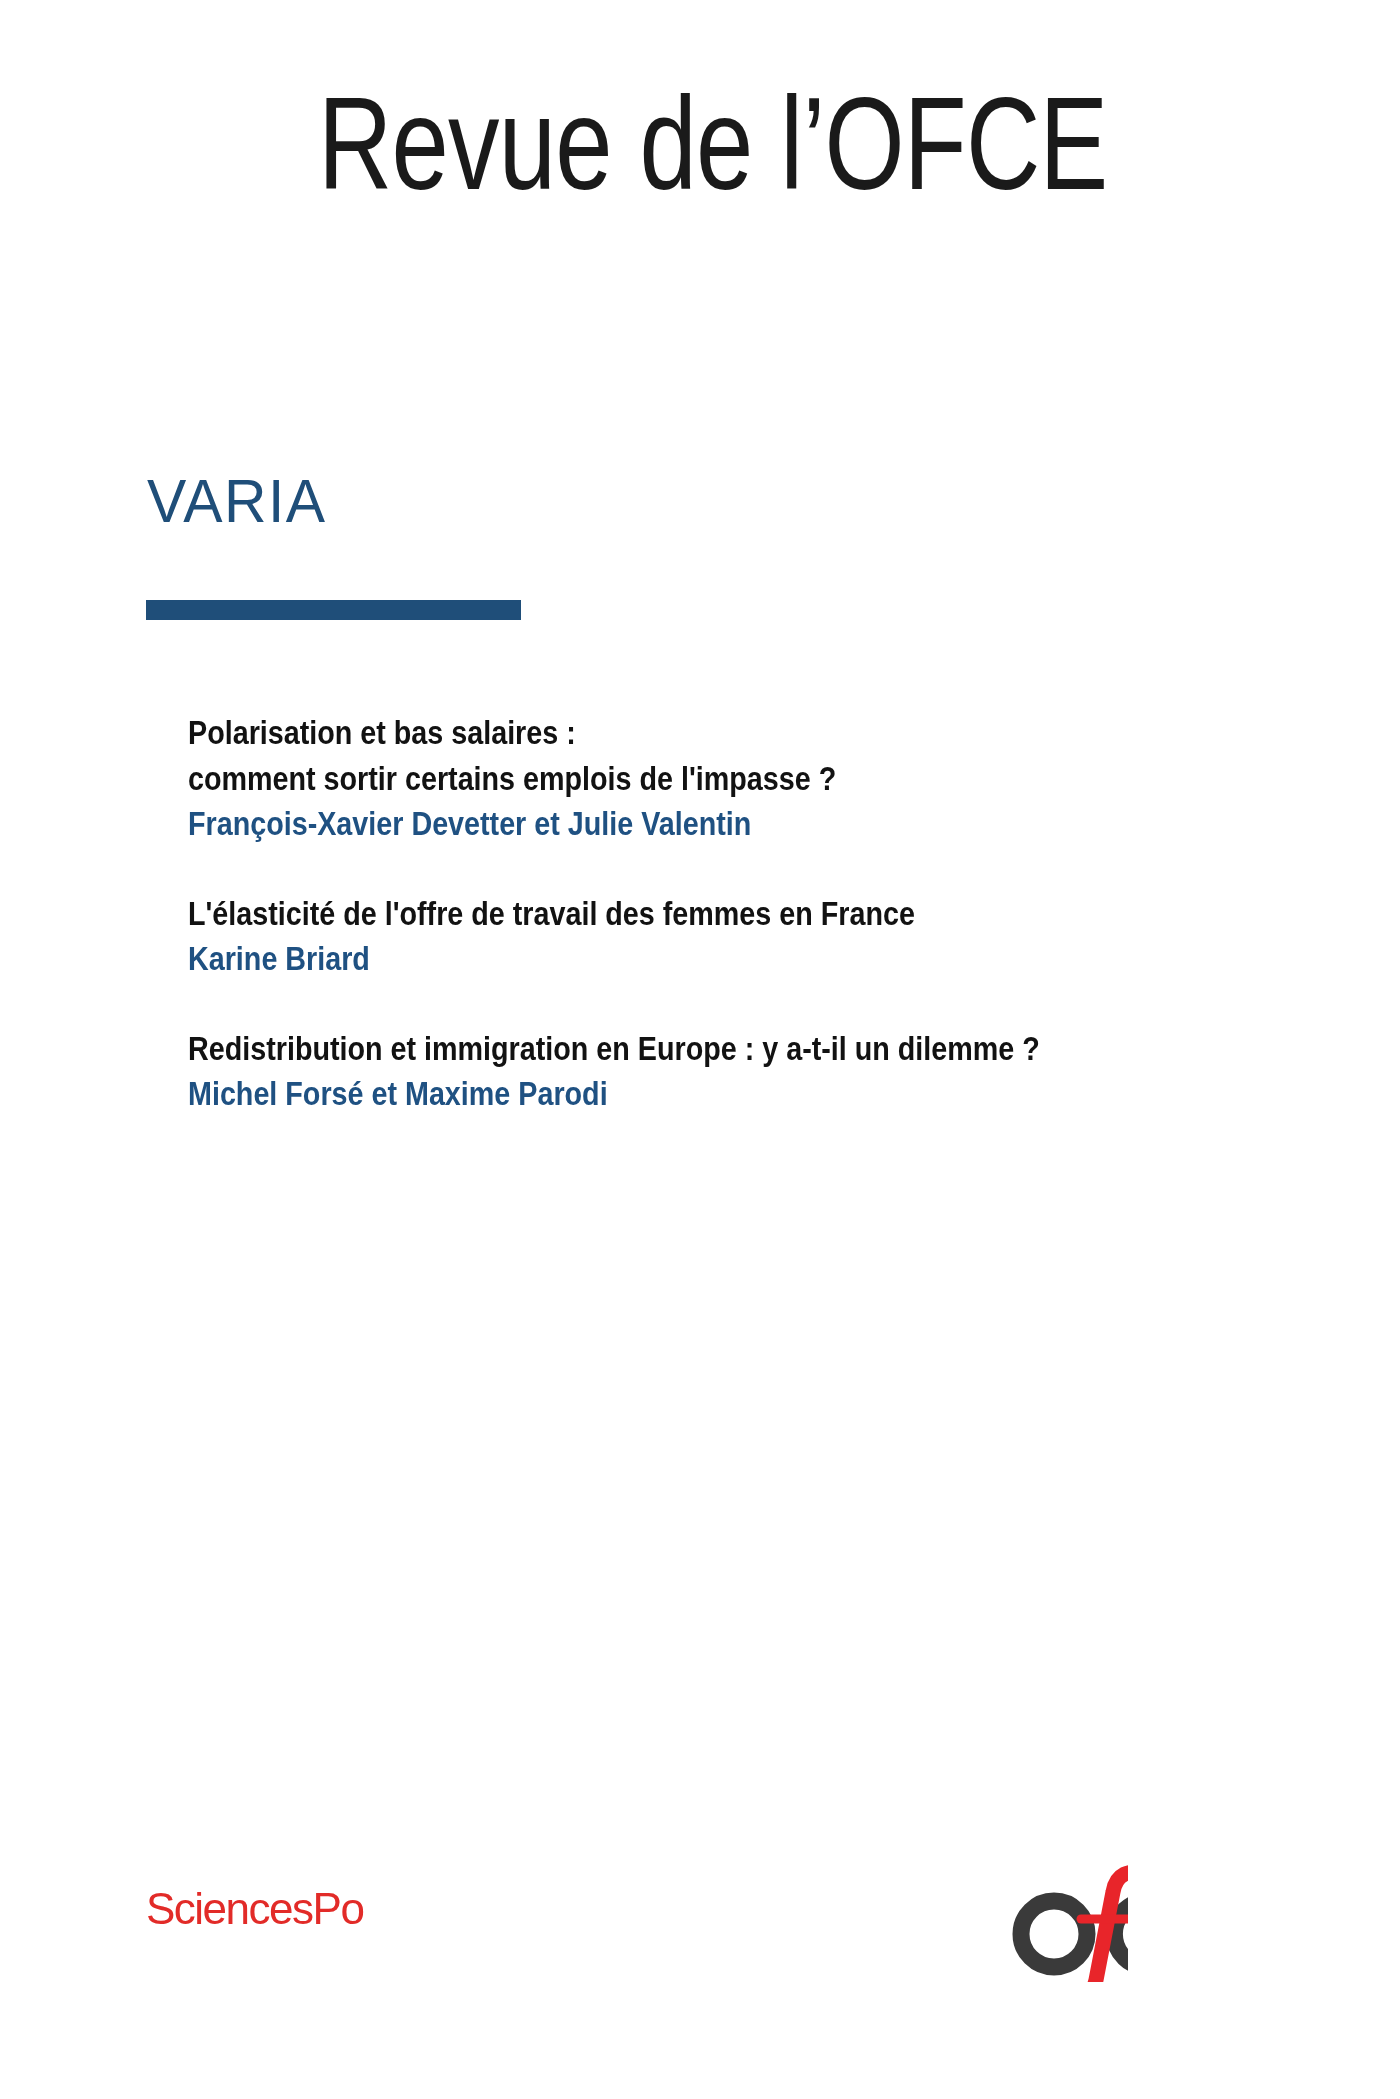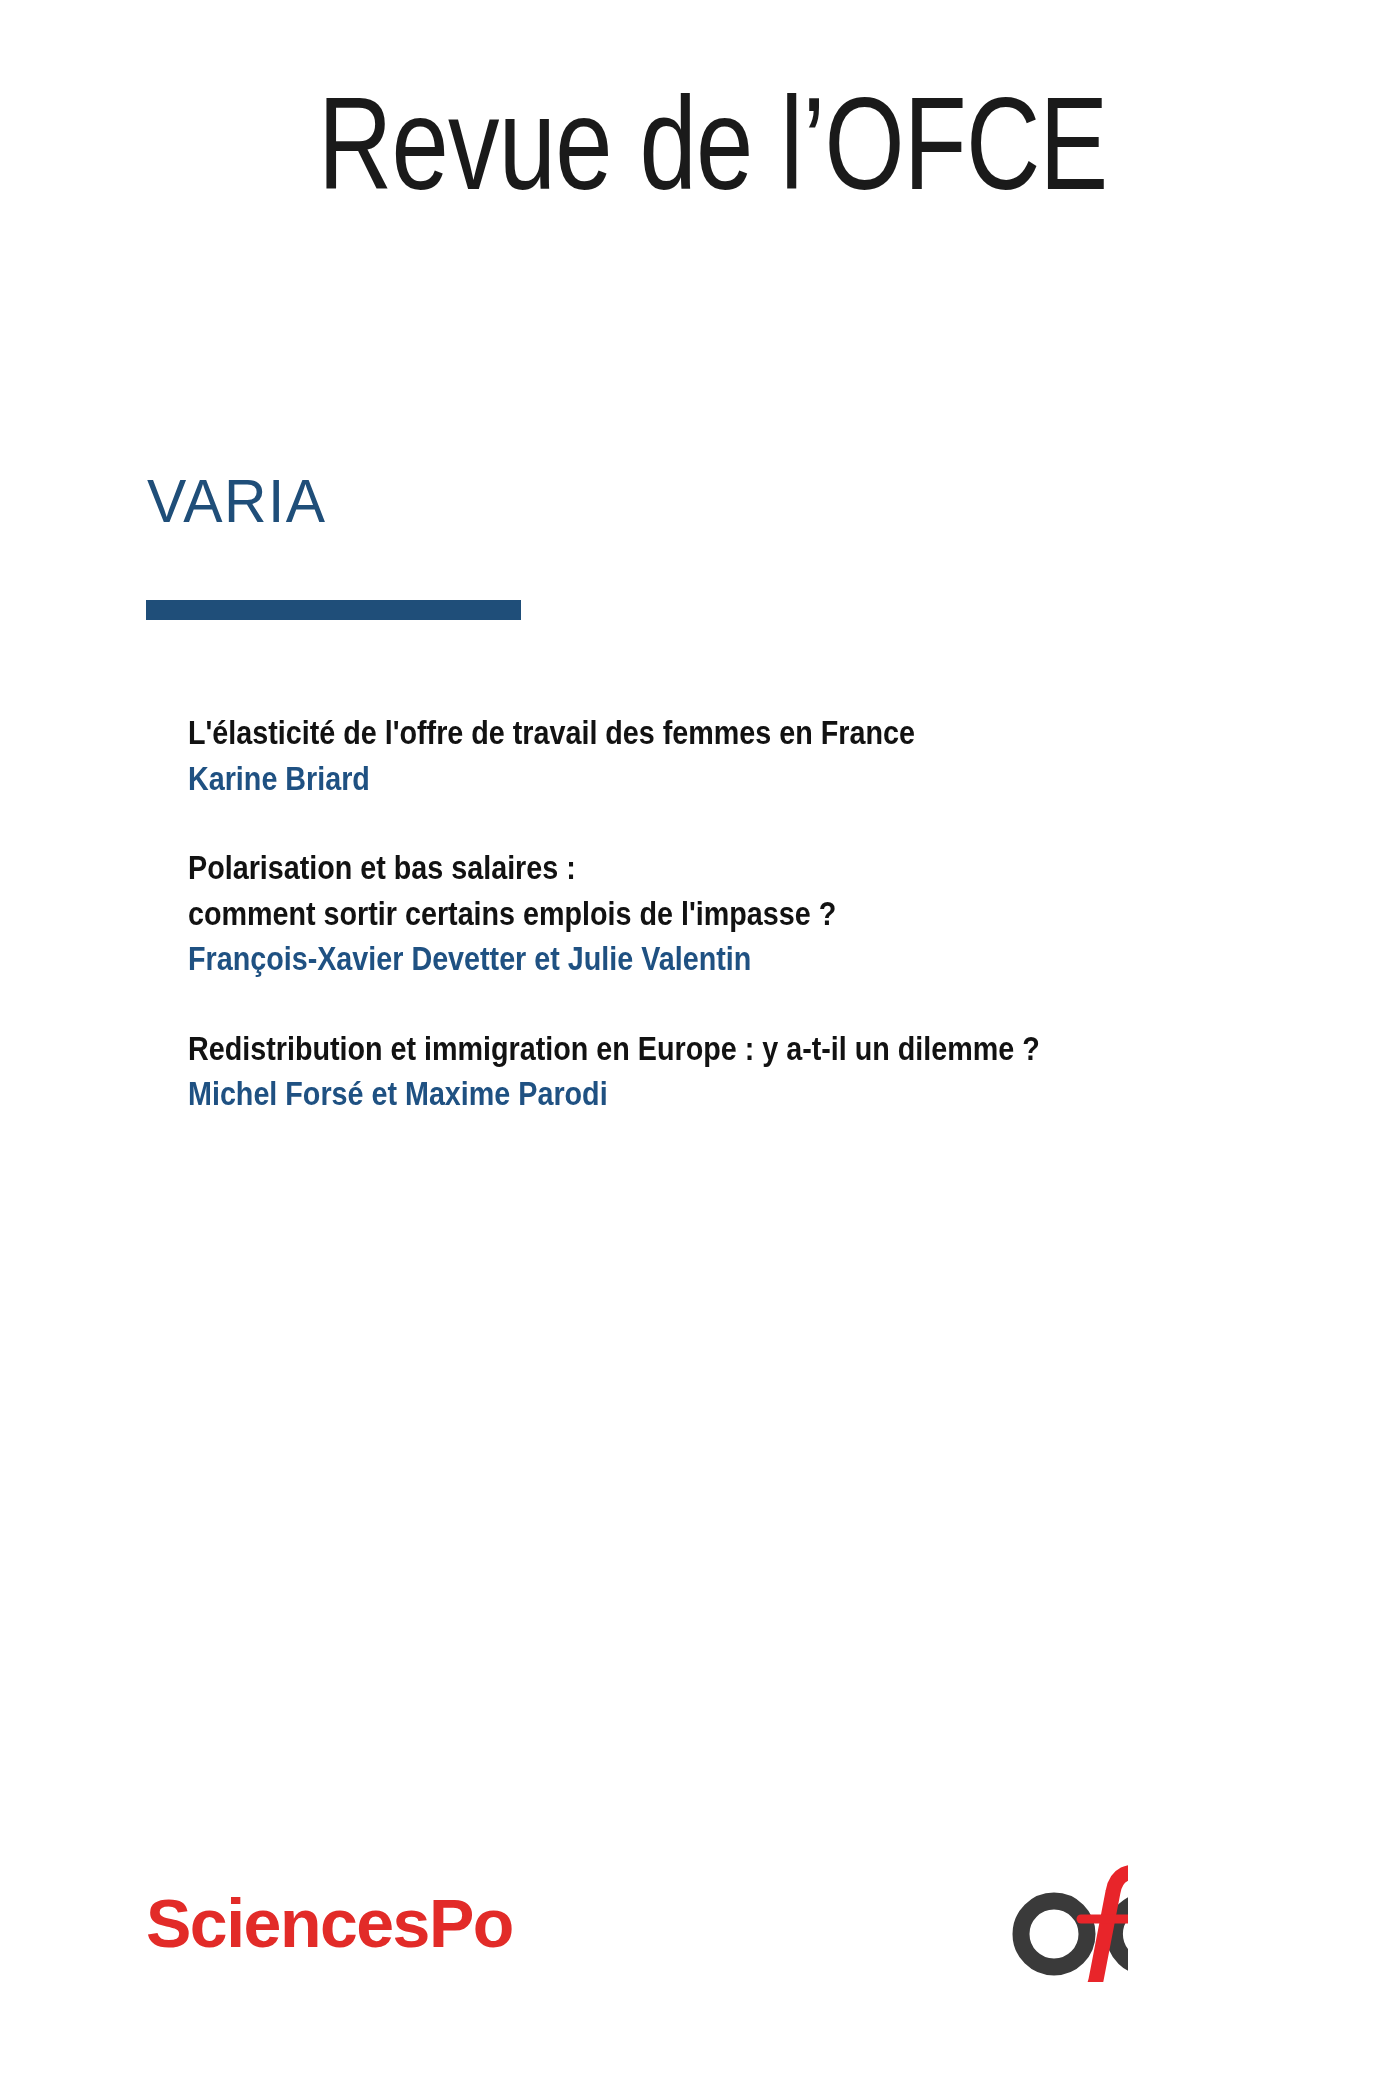--- a/index.html
+++ b/index.html
@@ -152,22 +152,22 @@
     position: relative;
     bottom: -0.18em;
   }
 
   
   .logo-sciencespo {
     position: absolute;
     left: 146px;
     top: 1884px;
     font-family: "Liberation Sans", sans-serif;
-    font-size: 68px;
-    font-weight: 700;
+    font-size: 44px;
+    font-weight: 400;
     color: #e22b28;
     letter-spacing: -1.5px;
   }
 
   .logo-ofce {
     position: absolute;
     left: 1012px;
     top: 1862px;
     width: 260px;
     height: 120px;
@@ -192,30 +192,30 @@
   <div class="issue-date">
     <span>Novembre 2020</span>
   </div>
 
   <div class="section-heading">VARIA</div>
   <div class="section-rule"></div>
 
   <div class="toc">
 
     <div class="toc-entry">
-      <div class="entry-title">L'élasticité de l'offre de travail des femmes en France</div>
-      <div class="entry-authors">Karine Briard</div>
-    </div>
-
-    <div class="toc-entry">
       <div class="entry-title">Polarisation et bas salaires :</div>
       <div class="entry-title">comment sortir certains emplois de l'impasse ?</div>
       <div class="entry-authors">François-Xavier Devetter et Julie Valentin</div>
     </div>
 
+    <div class="toc-entry">
+      <div class="entry-title">L'élasticité de l'offre de travail des femmes en France</div>
+      <div class="entry-authors">Karine Briard</div>
+    </div>
+
 
     <div class="toc-entry">
       <div class="entry-title">Redistribution et immigration en Europe : y a-t-il un dilemme ?</div>
       <div class="entry-authors">Michel Forsé et Maxime Parodi</div>
     </div>
 
   </div>
 
   <div class="logo-sciencespo">SciencesPo</div>
 

